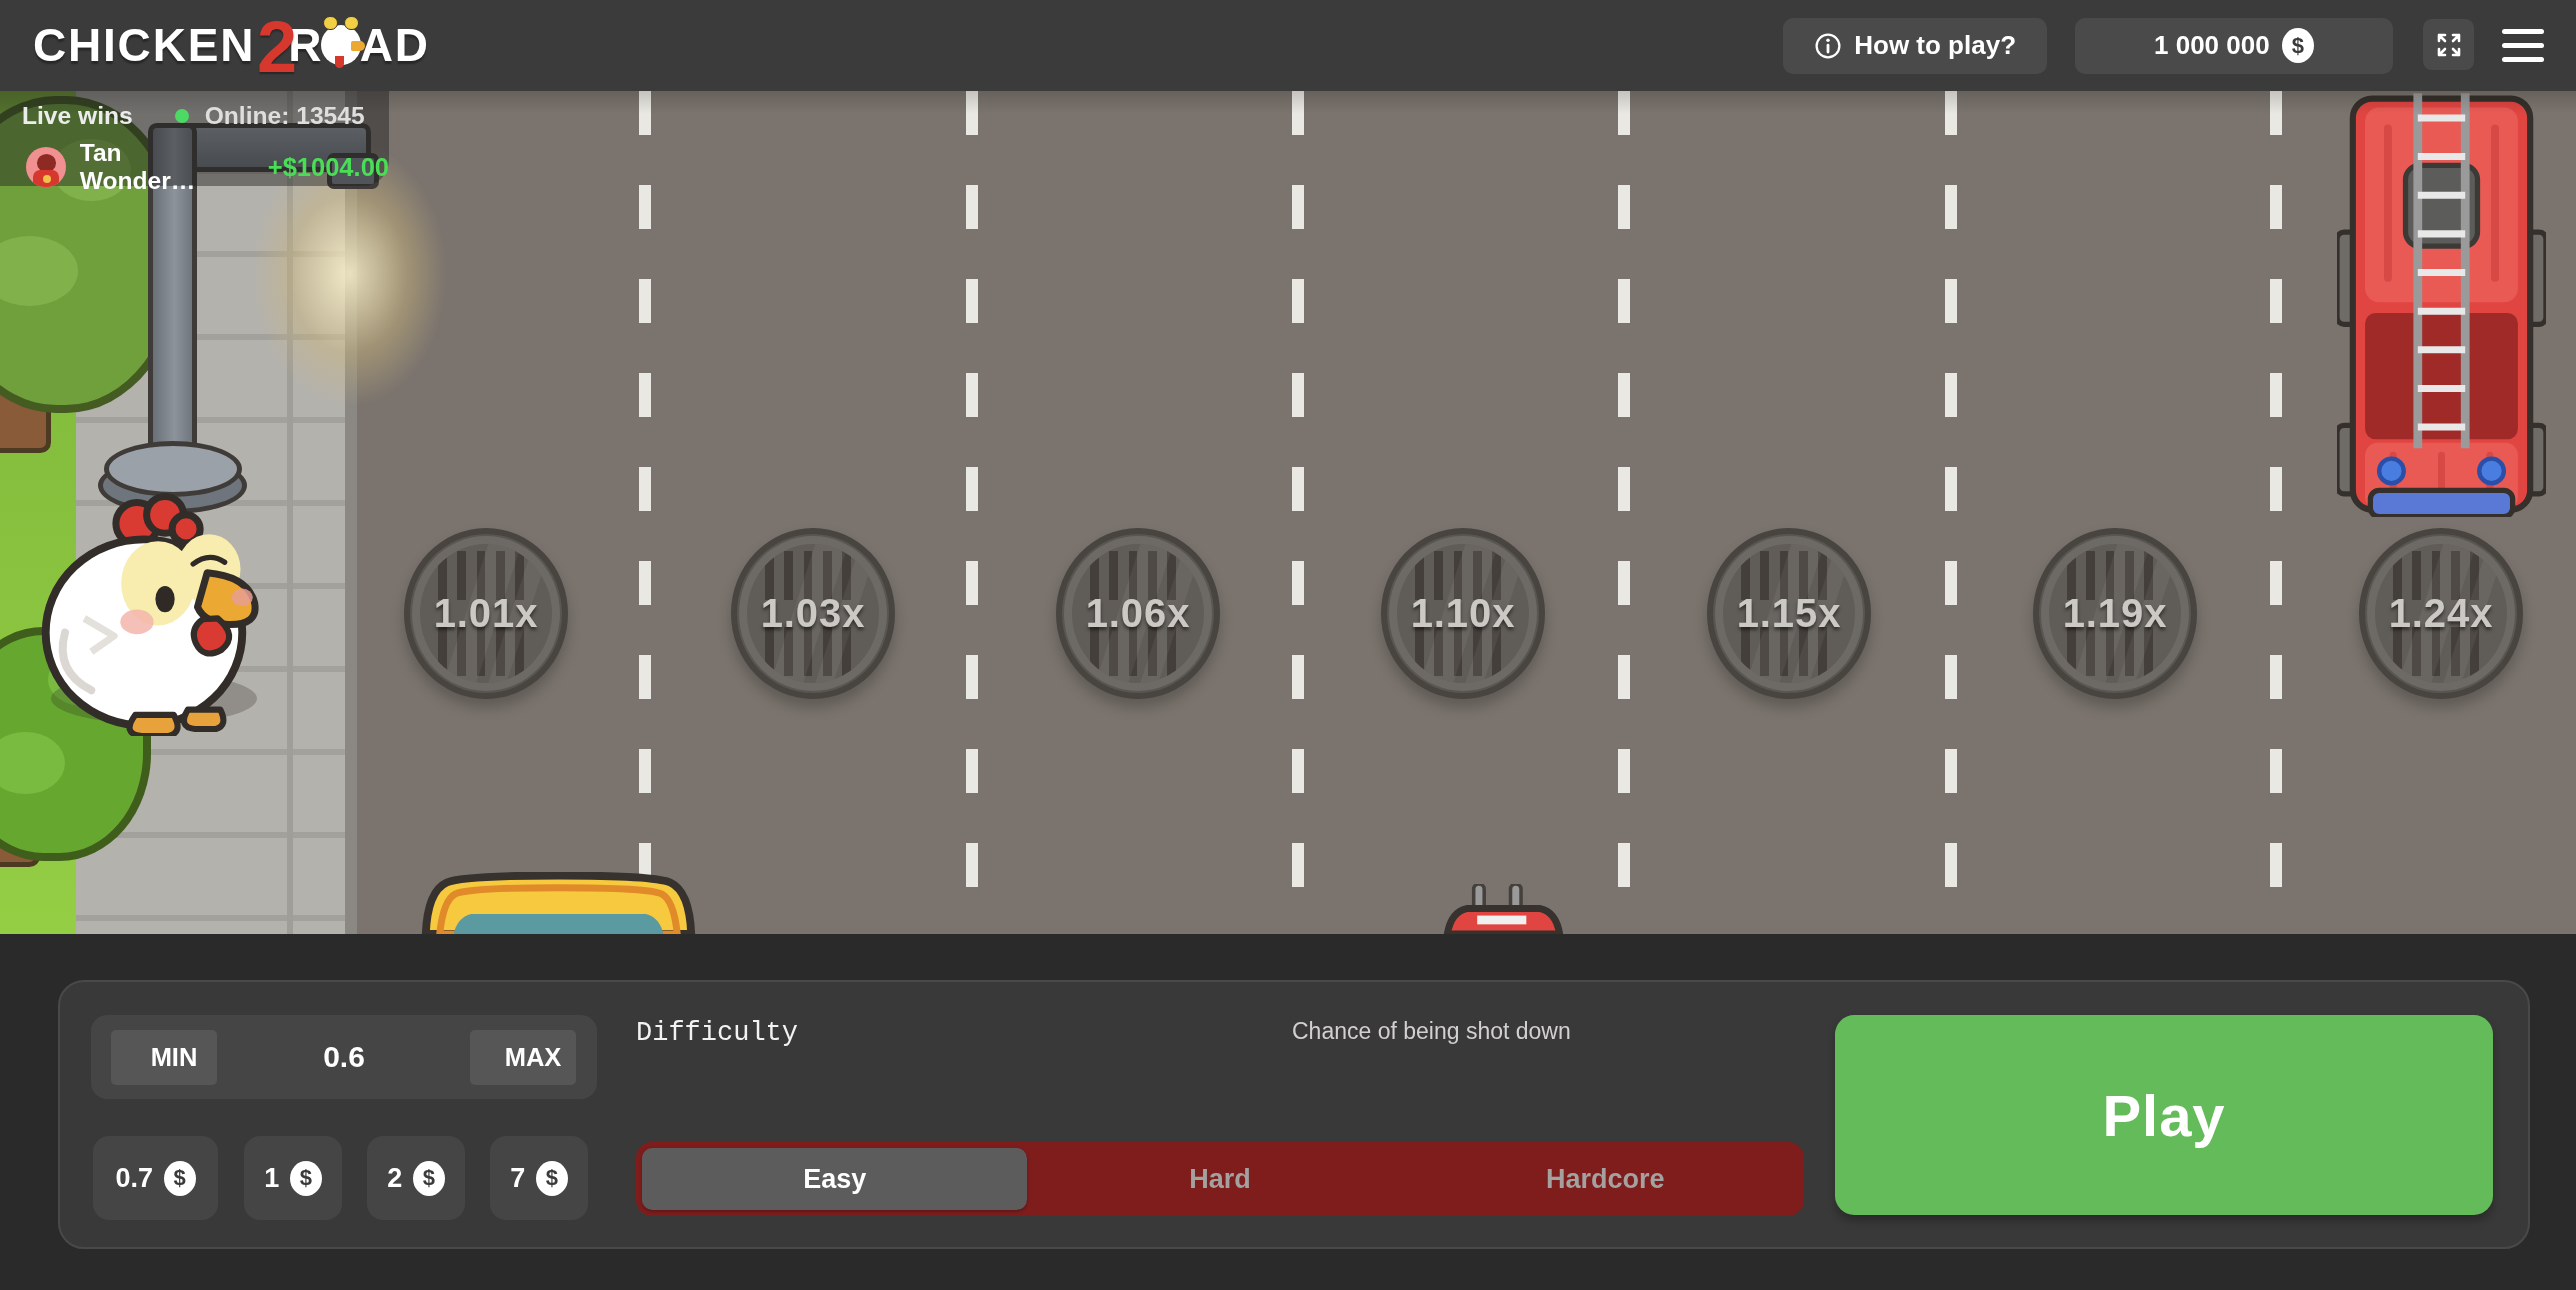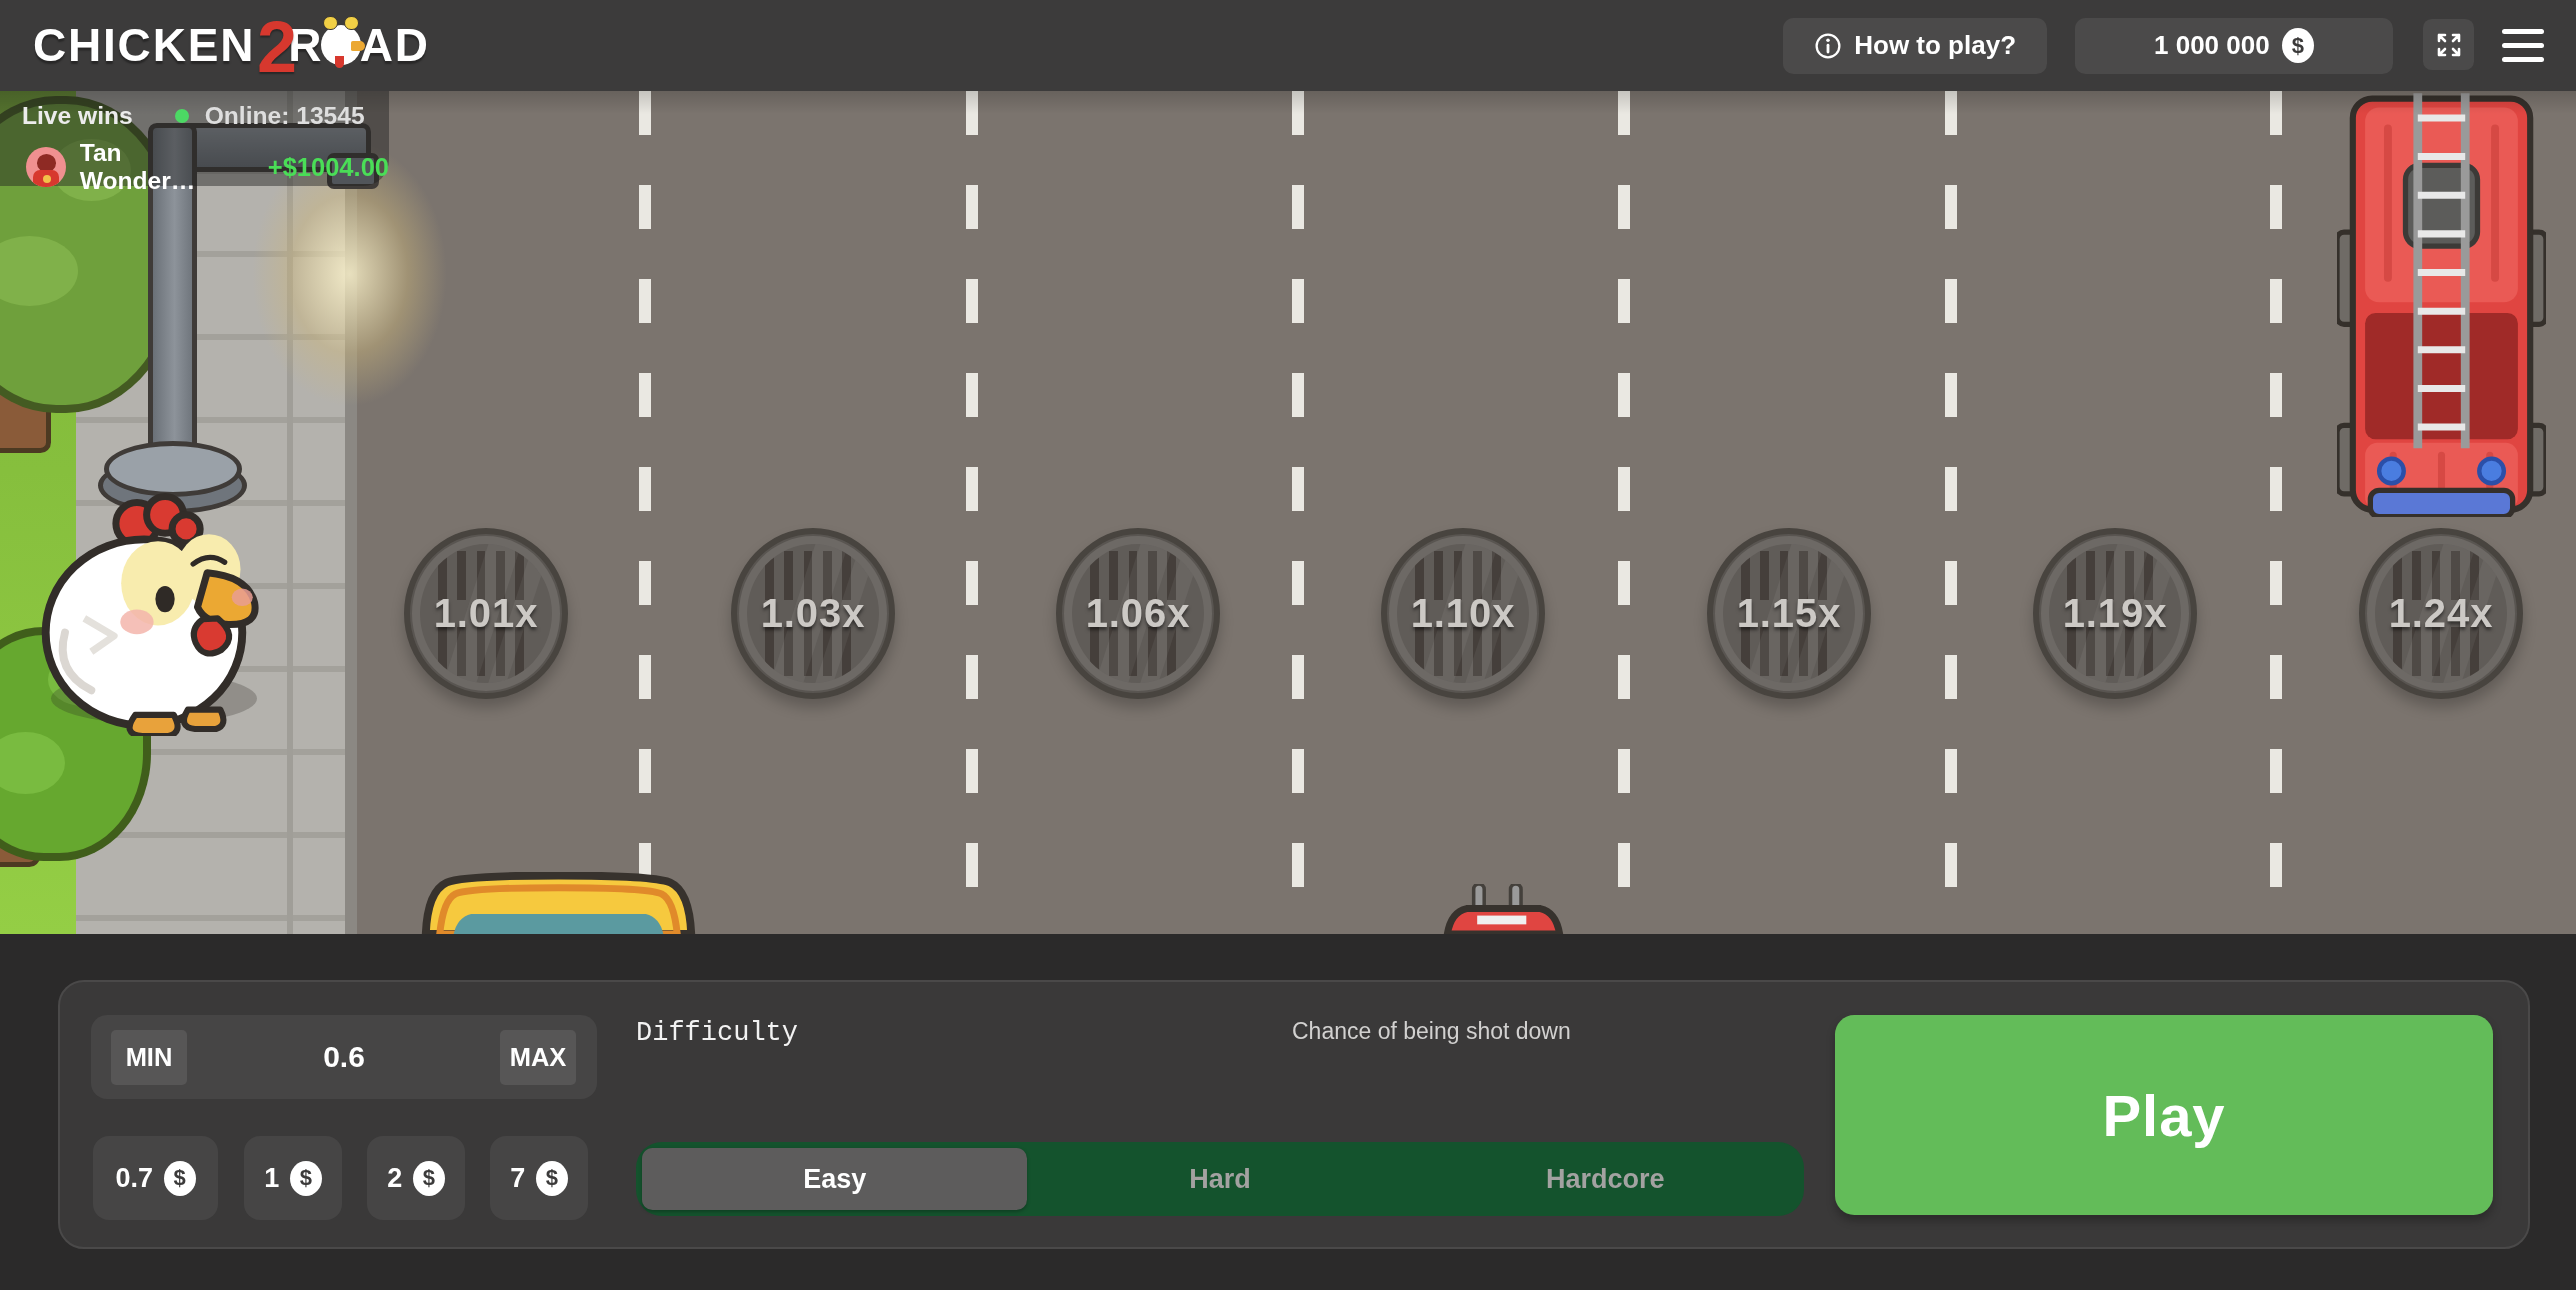--- a/index.html
+++ b/index.html
@@ -86,29 +86,29 @@
   #lw-amount{margin-left:24.6px;font-weight:bold;font-size:25.5px;color:#4ade57;}
 
   
   .veh{position:absolute;}
 
   
   #controls-bg{position:absolute;left:0;top:934px;width:2576px;height:357px;background:#2b2a2a;}
   #panel{position:absolute;left:58px;top:980px;width:2472px;height:269px;background:#3a3939;
          border:2.6px solid #4a4949;border-radius:26px;box-sizing:border-box;}
   #betbox{position:absolute;left:91px;top:1015px;width:506px;height:84px;background:#464545;border-radius:16px;}
-  .mmbtn{position:absolute;top:15px;width:76px;height:55px;background:#575656;border-radius:5px;color:#fff;
-         font-weight:bold;font-size:25.5px;display:flex;align-items:center;justify-content:center;cursor:pointer;}
+  .mmbtn{position:absolute;top:15px;width:86px;height:55px;background:#575656;border-radius:5px;color:#fff;
+         font-weight:bold;font-size:25.5px;display:flex;align-items:center;justify-content:center;cursor:pointer;padding-left:20px;}
   #minbtn{left:20px;} #maxbtn{right:21px;}
   #betval{position:absolute;inset:0;display:flex;align-items:center;justify-content:center;
           color:#fff;font-weight:bold;font-size:30px;}
   .chip{position:absolute;top:1136px;height:84px;background:#464545;border-radius:16px;display:flex;
         align-items:center;justify-content:center;gap:10.6px;color:#fff;font-weight:bold;font-size:27px;cursor:pointer;}
   #difflabel{position:absolute;left:636px;top:1018px;color:#f2f2f2;font-size:27px;font-family:Liberation Mono, monospace;}
-  #tabbar{position:absolute;left:636px;top:1142px;width:1168px;height:74px;background:#14532d;border-radius:26px;
+  #tabbar{position:absolute;left:636px;top:1142px;width:1168px;height:74px;background:#7f1d1d;border-radius:16px;
           display:flex;padding:6.2px;box-sizing:border-box;}
   .tab{flex:1;display:flex;align-items:center;justify-content:center;color:#a3a2a1;font-weight:bold;
        font-size:27px;border-radius:10.6px;cursor:pointer;}
   .tab.active{background:#5d5c5c;color:#fff;box-shadow:0 1.8px 3.5px rgba(0,0,0,.25);}
   #chance{position:absolute;left:1292px;top:1018px;width:563px;text-align:left;color:#d2d1d0;font-size:23px;}
   #playbtn{position:absolute;left:1835px;top:1015px;width:658px;height:200px;background:#63bc59;border-radius:19.3px;
     display:flex;align-items:center;justify-content:center;color:#fff;font-weight:bold;font-size:58px;
     letter-spacing:0.9px;cursor:pointer;box-shadow:0 5.3px 8.8px rgba(0,0,0,.25);}
 </style>
 </head>

